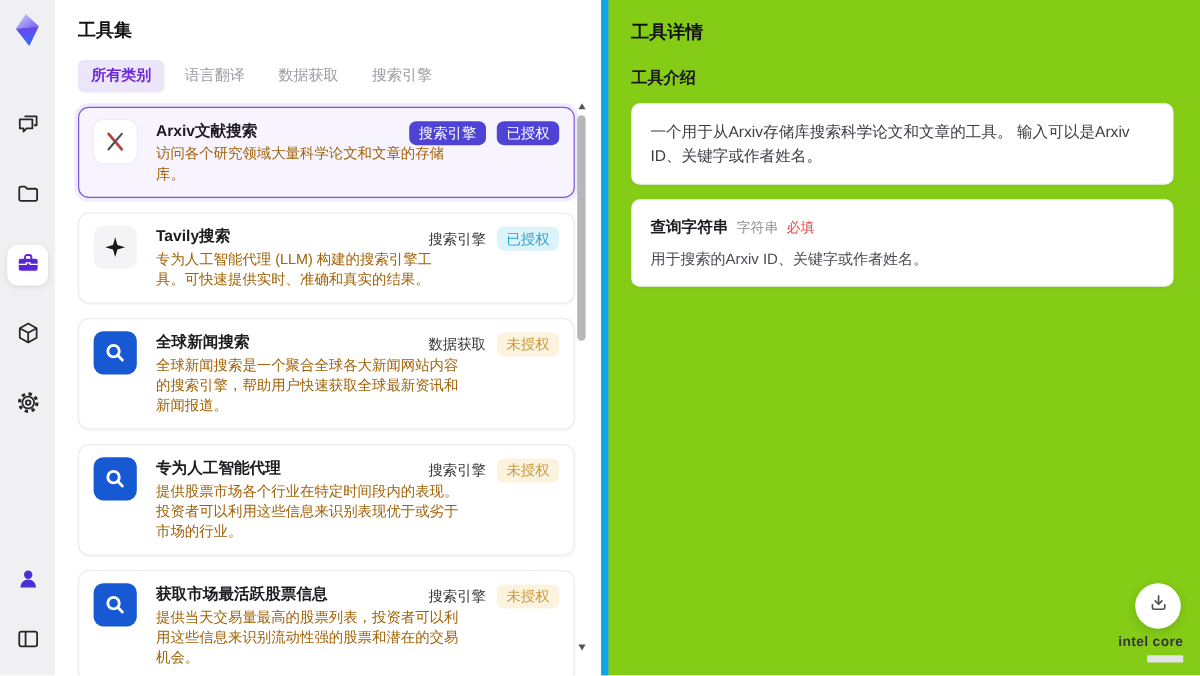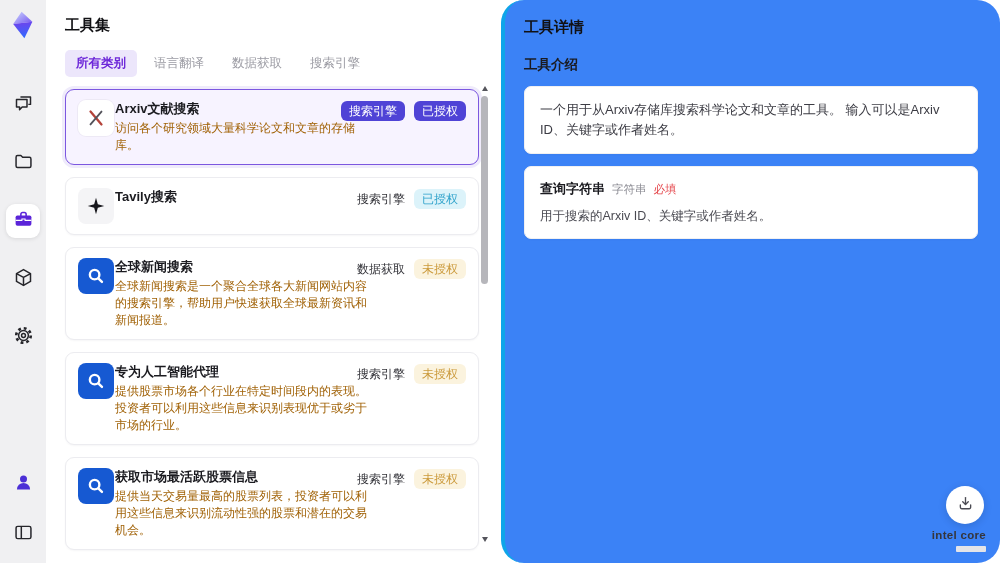--- a/index.html
+++ b/index.html
@@ -17,21 +17,21 @@
   .sidebar-bottom { margin-top:auto; display:flex; flex-direction:column; align-items:center; gap:16px; }
 
   
   .list-panel { position:absolute; left:46px; top:0; width:455px; height:563px; background:#ffffff; padding:16px 22px 0 19px; overflow:hidden; }
   .page-title { font-size:15px; font-weight:bold; color:#111114; margin-bottom:15px; }
   .tabs { display:flex; align-items:flex-start; gap:6px; margin-bottom:12px; }
   .tab { border:none; background:transparent; font-size:12.5px; color:#9b9ba3; padding:5px 11px; border-radius:5px; cursor:pointer; font-family:inherit; }
   .tab.active { background:#ece6fb; color:#6d28d9; font-weight:bold; }
 
   .tool-list { display:flex; flex-direction:column; gap:12px; width:414px; }
-  .tool-card { position:relative; background:#ffffff; border:1px solid #ececf0; border-radius:9px; padding:10px 12px; display:flex; gap:1px; cursor:pointer; box-shadow:0 1px 2px rgba(20,20,40,.04); }
+  .tool-card { position:relative; background:#ffffff; border:1px solid #ececf0; border-radius:9px; padding:10px 12px; display:flex; gap:16px; cursor:pointer; box-shadow:0 1px 2px rgba(20,20,40,.04); }
   .tool-card.selected { background:#f7f3ff; border:1.5px solid #7c57e0; box-shadow:0 0 0 3px rgba(124,87,224,.12); }
   .tool-icon { flex:0 0 36px; width:36px; height:36px; border-radius:8px; display:flex; align-items:center; justify-content:center; }
   .tool-icon svg { width:22px; height:22px; }
   .tile-white { background:#ffffff; box-shadow:0 0 0 1px rgba(0,0,0,.04); }
   .tile-gray  { background:#f4f4f6; }
   .tile-blue  { background:#1659d2; }
   .tool-name { font-size:13px; font-weight:bold; color:#1b1b20; line-height:17px; }
   .tool-desc { width:252px; font-size:12px; line-height:17px; color:#a16207; margin-top:3px; }
   .tool-badges { position:absolute; top:11px; right:12px; display:flex; align-items:center; gap:9px; }
   .badge { font-size:12px; line-height:1; padding:4px 8px; border-radius:6px; white-space:nowrap; }
@@ -41,21 +41,21 @@
   .cat-label { font-size:12px; color:#34343a; white-space:nowrap; }
 
   
   .scrollbar { position:absolute; right:12px; top:86px; width:8px; height:462px; }
   .sb-arrow-up, .sb-arrow-down { position:absolute; left:1px; width:0; height:0; border-left:3.5px solid transparent; border-right:3.5px solid transparent; }
   .sb-arrow-up { top:0; border-bottom:5px solid #55555c; }
   .sb-arrow-down { bottom:6px; border-top:5px solid #55555c; }
   .sb-thumb { position:absolute; top:10px; left:0; width:7px; height:188px; background:#b6b6bb; border-radius:4px; }
 
   
-  .details-panel { position:absolute; left:501px; top:0; width:499px; height:563px; background:#3b82f6; border-left:4px solid #0ea5e9; padding:18px 22px 0 19px;border-radius:23px; }
+  .details-panel { position:absolute; left:501px; top:0; width:499px; height:563px; background:#84cc16; border-left:6px solid #0ea5e9; padding:18px 22px 0 19px; }
   .details-title { font-size:15px; font-weight:bold; color:#111114; }
   .section-heading { font-size:13.5px; font-weight:bold; color:#1b1b20; margin-top:19px; }
   .detail-card { margin-top:12px; background:#ffffff; border:1px solid #f0f0f2; border-radius:7px; padding:13px 15px; box-shadow:0 1px 2px rgba(20,20,40,.03); }
   .intro-text { font-size:13px; color:#3c3c44; line-height:20px; }
   .param-head { display:flex; align-items:baseline; gap:7px; }
   .param-name { font-size:13px; font-weight:bold; color:#1b1b20; }
   .param-type { font-size:11.5px; color:#8b8b93; }
   .param-required { font-size:11.5px; color:#e5484d; }
   .param-desc { margin-top:9px; font-size:12.5px; color:#4a4a52; line-height:18px; }
 
@@ -183,20 +183,21 @@
       </div>
 
       <div class="tool-card">
         <div class="tool-icon tile-gray">
           <svg viewBox="0 0 24 24">
               <polygon points="12,3 14,10 21,12 14,14 12,21 10,14 3,12 10,10" fill="#17171c"></polygon>
             </svg>
         </div>
         <div class="tool-text">
           <div class="tool-name">Tavily搜索</div>
+          <div class="tool-desc">专为人工智能代理 (LLM) 构建的搜索引擎工具。可快速提供实时、准确和真实的结果。</div>
         </div>
         <div class="tool-badges">
           <span class="cat-label">搜索引擎</span>
           <span class="badge badge-cyan">已授权</span>
         </div>
       </div>
 
       <div class="tool-card">
         <div class="tool-icon tile-blue">
           <svg viewBox="0 0 24 24" fill="none">

